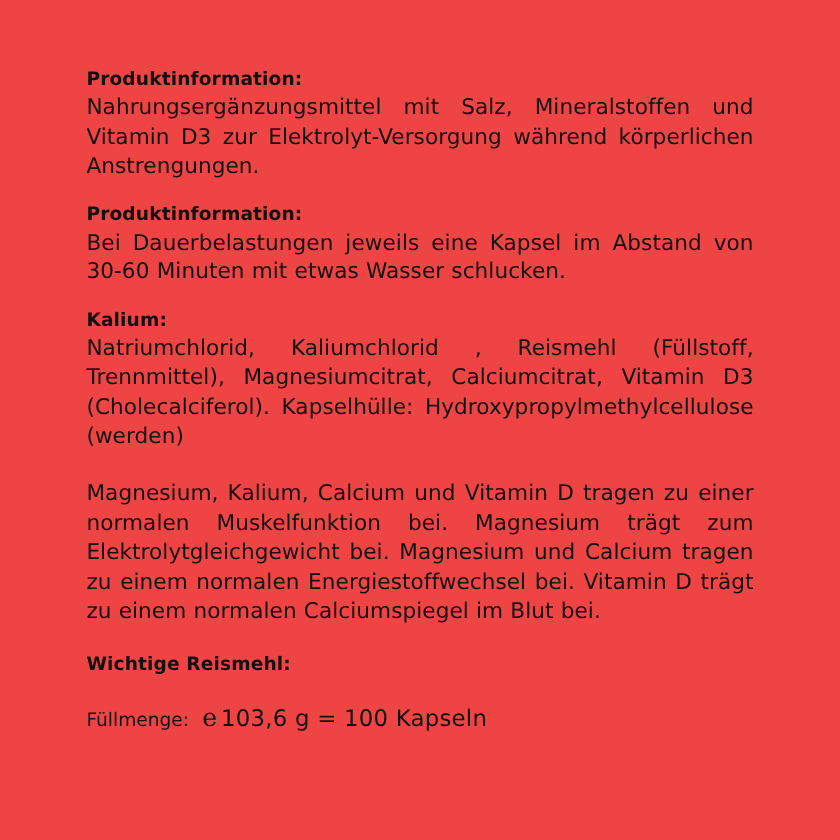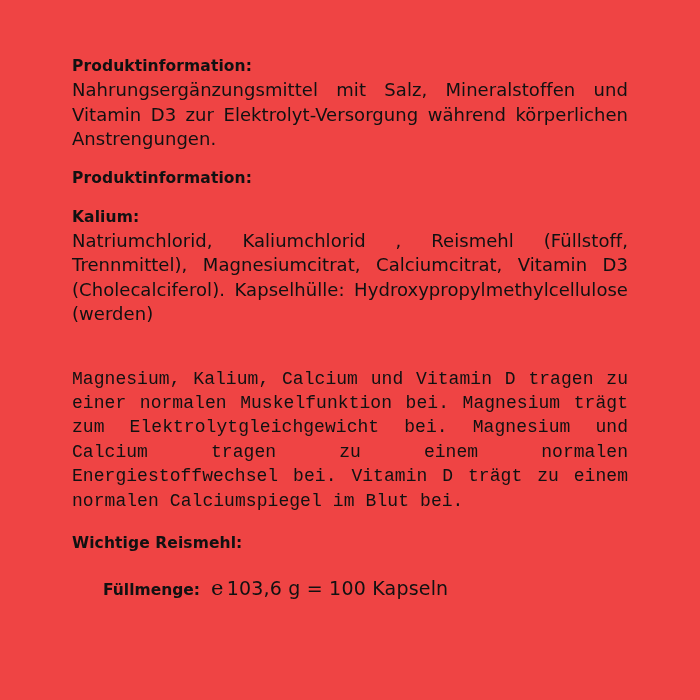--- a/index.html
+++ b/index.html
@@ -37,34 +37,32 @@
     margin: 0;
     text-align: justify;
     text-justify: inter-word;
     letter-spacing: 0.05px;
     word-spacing: 0.2px;
   }
   .body-text.last-line-left {
     text-align-last: left;
   }
   .claims {
-    margin-top: 40px;
+    margin-top: 24px;
     margin-bottom: 20px;
-    font-family: Liberation Mono, monospace;
   }
   .fill-row {
     display: flex;
     align-items: baseline;
     margin-top: 22px;
   }
   .fill-label {
-    font-weight: bold;
+    font-weight: normal;
     font-size: 15.5px;
     margin-right: 11px;
-    margin-left: 31px;
   }
   .fill-value {
     font-size: 19px;
     letter-spacing: 0.2px;
     text-align: center;
   }
   .fill-value .e-mark {
     font-family: "DejaVu Serif", serif;
     font-style: normal;
     font-size: 21px;
@@ -76,20 +74,21 @@
 
 <div class="page">
 
   <div class="section">
     <p class="heading">Produktinformation:</p>
     <p class="body-text last-line-left">Nahrungsergänzungsmittel mit Salz, Mineralstoffen und Vitamin D3 zur Elektrolyt-Versorgung während körperlichen Anstrengungen.</p>
   </div>
 
   <div class="section">
     <p class="heading">Produktinformation:</p>
+    <p class="body-text last-line-left">Bei Dauerbelastungen jeweils eine Kapsel im Abstand von 30-60 Minuten mit etwas Wasser schlucken.</p>
   </div>
 
   <div class="section">
     <p class="heading">Kalium:</p>
     <p class="body-text last-line-left">Natriumchlorid, Kaliumchlorid , Reismehl (Füllstoff, Trennmittel), Magnesiumcitrat, Calciumcitrat, Vitamin D3 (Cholecalciferol). Kapselhülle: Hydroxypropylmethylcellulose (werden)</p>
   </div>
 
   <div class="section claims">
     <p class="body-text last-line-left">Magnesium, Kalium, Calcium und Vitamin D tragen zu einer normalen Muskelfunktion bei. Magnesium trägt zum Elektrolytgleichgewicht bei. Magnesium und Calcium tragen zu einem normalen Energiestoffwechsel bei. Vitamin D trägt zu einem normalen Calciumspiegel im Blut bei.</p>
   </div>

